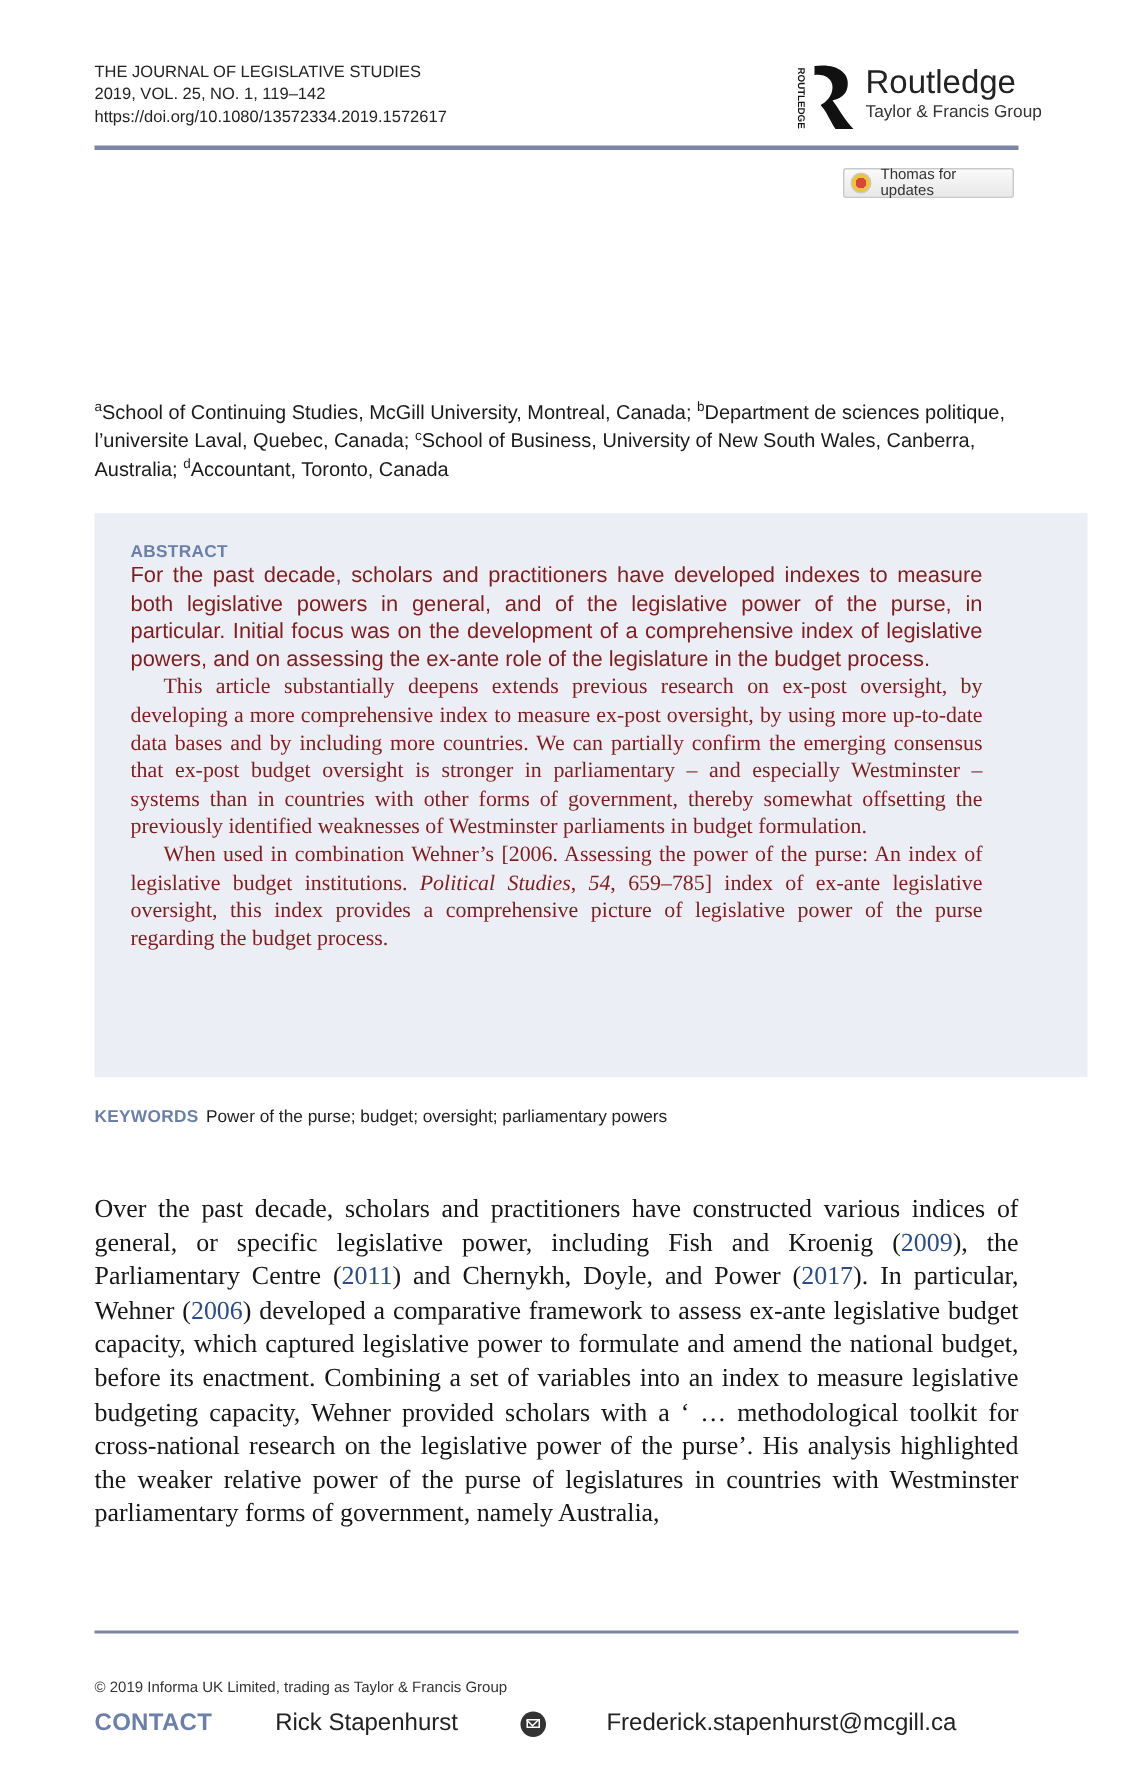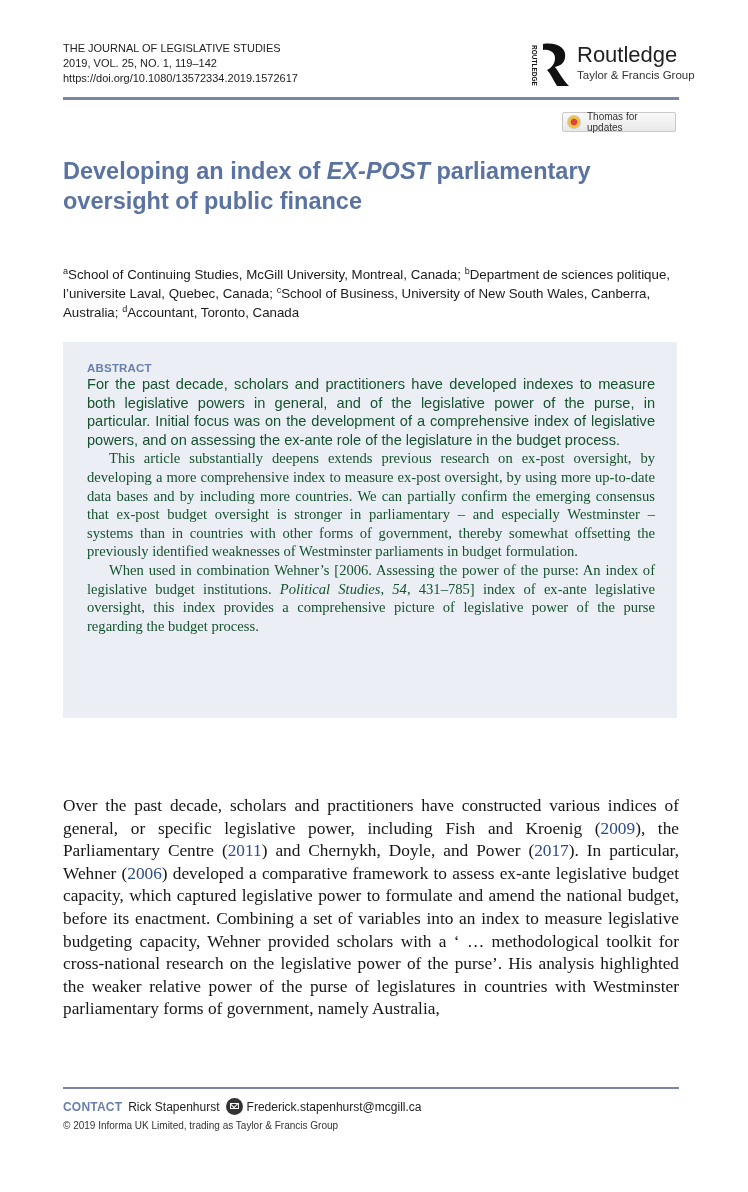--- a/index.html
+++ b/index.html
@@ -21,37 +21,37 @@
 
   .title { position: absolute; left: 63px; top: 156px; width: 620px; font-size: 23.5px; line-height: 30px; font-weight: bold; color: #5b73a1; }
   .title em { font-style: italic; }
 
   .authors { position: absolute; left: 63px; top: 229px; font-size: 16px; color: #1a1a1a; white-space: nowrap; }
   .authors sup { font-size: 10px; vertical-align: 7px; line-height: 0; }
 
   .affiliations { position: absolute; left: 63px; top: 265px; width: 620px; font-size: 13.3px; line-height: 19px; color: #1a1a1a; }
   .affiliations sup { font-size: 9px; vertical-align: 5px; line-height: 0; }
 
-  .abstract-box { position: absolute; left: 63px; top: 342px; width: 614px; height: 376px; background: #eceef5; }
+  .abstract-box { position: absolute; left: 63px; top: 342px; width: 614px; height: 376px; background: #eceef5; padding-left: 48px; }
   .abstract-label { position: absolute; left: 24px; top: 20px; font-size: 11.5px; font-weight: bold; color: #6a7faa; letter-spacing: 0.2px; }
-  .abstract-body { position: absolute; left: 24px; top: 33px; width: 568px; font-size: 14.6px; line-height: 18.6px; color: #14532d; text-align: justify; }
+  .abstract-body { position: absolute; left: 24px; top: 33px; width: 568px; font-size: 14.6px; line-height: 18.6px; color: #7f1d1d; text-align: justify; }
   .abstract-body p { margin: 0; }
   .abstract-body p.indent { text-indent: 22px; font-family: Liberation Serif, serif; }
   .abstract-body em { font-style: italic; }
 
   .keywords { position: absolute; left: 63px; top: 739px; font-size: 11.5px; color: #222; white-space: nowrap; }
   .keywords .kw-label { color: #6a7faa; font-weight: bold; margin-right: 5px; letter-spacing: 0.2px; }
 
   .body-text { position: absolute; left: 63px; top: 795px; width: 616px; font-family: "Liberation Serif", serif; font-size: 17.3px; line-height: 22.6px; color: #161616; text-align: justify; }
   .body-text p { margin: 0; }
   .cite { color: #2a4c8a; cursor: pointer; }
 
   .rule-bottom { position: absolute; left: 63px; top: 1087px; width: 616px; height: 2px; background: #7b86a6; }
 
-  .contact { position: absolute; left: 63px; top: 1098px; font-size: 12px; color: #222; white-space: nowrap; display: flex; align-items: center; }
+  .contact { position: absolute; left: 63px; top: 1140px; font-size: 16px; color: #222; white-space: nowrap; display: flex; align-items: center; gap: 36px; }
   .contact-label { color: #6a7faa; font-weight: bold; margin-right: 6px; letter-spacing: 0.2px; }
   .mail-icon { display: inline-block; width: 17px; height: 17px; border-radius: 50%; background: #333; margin: 0 4px 0 6px; position: relative; }
   .mail-icon::before { content: ""; position: absolute; left: 4px; top: 5px; width: 9px; height: 6px; border: 1px solid #fff; box-sizing: border-box; }
   .mail-icon::after { content: ""; position: absolute; left: 5px; top: 3px; width: 5px; height: 5px; border-right: 1px solid #fff; border-bottom: 1px solid #fff; transform: rotate(45deg); }
 
   .copyright { position: absolute; left: 63px; top: 1120px; font-size: 10px; color: #333; white-space: nowrap; }
 </style>
 </head>
 <body>
 
@@ -72,38 +72,38 @@
     <div class="pub-group">Taylor &amp; Francis Group</div>
   </div>
 
   <div class="rule-top"></div>
 
   <div class="check-updates">
     <span class="check-icon"></span>
     <span>Thomas for updates</span>
   </div>
 
-  <h1 class="title" style="margin:0;">
-    <span>Developing an index of </span><em>EX-POST</em><span> parliamentary oversight of public finance</span>
-  </h1>
 
 
   <div class="affiliations">
     <sup>a</sup><span>School of Continuing Studies, McGill University, Montreal, Canada; </span><sup>b</sup><span>Department de sciences politique, l’universite Laval, Quebec, Canada; </span><sup>c</sup><span>School of Business, University of New South Wales, Canberra, Australia; </span><sup>d</sup><span>Accountant, Toronto, Canada</span>
   </div>
 
   <div class="abstract-box">
     <div class="abstract-label">ABSTRACT</div>
     <div class="abstract-body">
       <p>For the past decade, scholars and practitioners have developed indexes to measure both legislative powers in general, and of the legislative power of the purse, in particular. Initial focus was on the development of a comprehensive index of legislative powers, and on assessing the ex-ante role of the legislature in the budget process.</p>
       <p class="indent">This article substantially deepens extends previous research on ex-post oversight, by developing a more comprehensive index to measure ex-post oversight, by using more up-to-date data bases and by including more countries. We can partially confirm the emerging consensus that ex-post budget oversight is stronger in parliamentary – and especially Westminster – systems than in countries with other forms of government, thereby somewhat offsetting the previously identified weaknesses of Westminster parliaments in budget formulation.</p>
-      <p class="indent"><span>When used in combination Wehner’s [2006. Assessing the power of the purse: An index of legislative budget institutions. </span><em>Political Studies</em><span>, </span><em>54</em><span>, 431–785] index of ex-ante legislative oversight, this index provides a comprehensive picture of legislative power of the purse regarding the budget process.</span></p>
+      <p class="indent"><span>When used in combination Wehner’s [2006. Assessing the power of the purse: An index of legislative budget institutions. </span><em>Political Studies</em><span>, </span><em>54</em><span>, 659–785] index of ex-ante legislative oversight, this index provides a comprehensive picture of legislative power of the purse regarding the budget process.</span></p>
     </div>
   </div>
 
+  <div class="keywords">
+    <span class="kw-label">KEYWORDS</span><span>Power of the purse; budget; oversight; parliamentary powers</span>
+  </div>
 
   <div class="body-text">
     <p><span>Over the past decade, scholars and practitioners have constructed various indices of general, or specific legislative power, including Fish and Kroenig (</span><span class="cite">2009</span><span>), the Parliamentary Centre (</span><span class="cite">2011</span><span>) and Chernykh, Doyle, and Power (</span><span class="cite">2017</span><span>). In particular, Wehner (</span><span class="cite">2006</span><span>) developed a comparative framework to assess ex-ante legislative budget capacity, which captured legislative power to formulate and amend the national budget, before its enactment. Combining a set of variables into an index to measure legislative budgeting capacity, Wehner provided scholars with a ‘ … methodological toolkit for cross-national research on the legislative power of the purse’. His analysis highlighted the weaker relative power of the purse of legislatures in countries with Westminster parliamentary forms of government, namely Australia,</span></p>
   </div>
 
   <div class="rule-bottom"></div>
 
   <div class="contact">
     <span class="contact-label">CONTACT</span>
     <span>Rick Stapenhurst</span>

